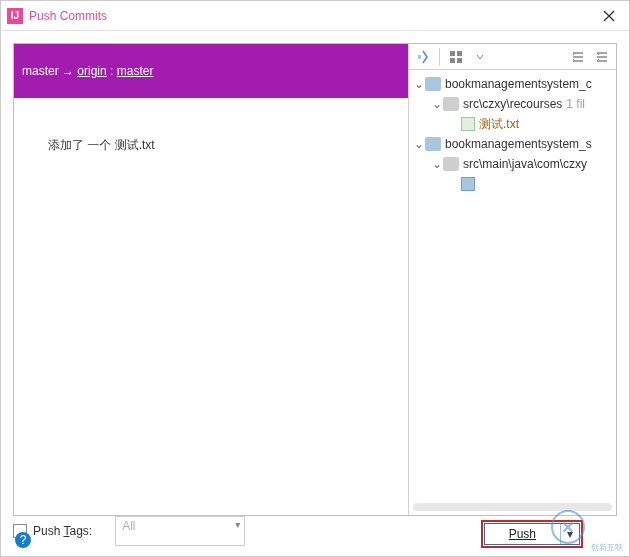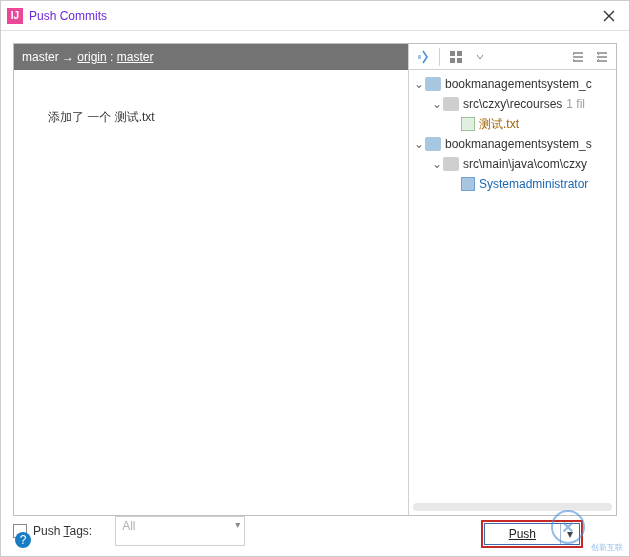--- a/index.html
+++ b/index.html
@@ -1,23 +1,23 @@
 <!DOCTYPE html>
 <html><head>
 <meta charset="utf-8">
 <style>
   * { box-sizing: border-box; font-family: "Segoe UI", Tahoma, sans-serif; font-size: 12px; }
   body { margin: 0; background: #fff; width: 630px; height: 557px; border: 1px solid #ccc; overflow: hidden; position: relative; }
   .titlebar { display: flex; align-items: center; height: 30px; border-bottom: 1px solid #e0e0e0; padding: 0 0 0 6px; }
   .ij-icon { width: 16px; height: 16px; background: #ec4899; display:inline-flex; align-items:center; justify-content:center; color:#fff; font-size:10px; font-weight:bold; margin-right:6px; }
-  .title-text { flex: 1; color: #6d28d9; }
+  .title-text { flex: 1; color: #ec4899; }
   .closex { width: 40px; height: 30px; display:flex; align-items:center; justify-content:center; color:#333; }
   .main { display:flex; height: 473px; border: 1px solid #bfbfbf; margin: 12px 12px 0 12px; }
   .left { width: 395px; border-right: 1px solid #d0d0d0; display:flex; flex-direction:column; }
-  .branch-row { background: #737373; color: #fff; padding: 6px 8px; }
+  .branch-row { background: #a21caf; color: #fff; padding: 20px 8px; }
   .branch-row a { color:#fff; text-decoration: underline; }
   .commit-row { padding: 3px 8px 3px 34px; color:#333;margin-top:36px; }
   .right { flex:1; display:flex; flex-direction:column; min-width:0; }
   .toolbar { height: 26px; border-bottom: 1px solid #d0d0d0; display:flex; align-items:center; padding: 0 4px; gap:4px; }
   .tool { width:20px; height:20px; display:flex; align-items:center; justify-content:center; color:#6e6e6e; }
   .filetree { flex:1; overflow:hidden; padding-top:4px; white-space:nowrap; }
   .node { display:flex; align-items:center; height:20px; padding-left:4px; color:#333; }
   .node .chev { width:12px; display:inline-flex; justify-content:center; color:#6e6e6e; }
   .node .fold { width:16px; height:14px; background:#a8c6e0; border-radius:2px; margin-right:4px; position:relative;}
   .node .fold.gray { background:#cfcfcf; }
@@ -123,21 +123,20 @@
         <span class="fold"></span>
         <span>bookmanagementsystem_s</span>
       </div>
       <div class="node" style="padding-left:22px">
         <span class="chev">⌄</span>
         <span class="fold gray"></span>
         <span>src\main\java\com\czxy</span>
       </div>
       <div class="node" style="padding-left:52px">
         <span class="file-cls-ico"></span>
-        <span class="file-b">Systemadministrator</span>
       </div>
     </div>
     <div class="tree-scroll"></div>
   </div>
 </div>
 
 <div class="bottom">
   <div class="chk"></div>
   <span class="taglbl">Push <u>T</u>ags:</span>
   <div class="tagselect">

